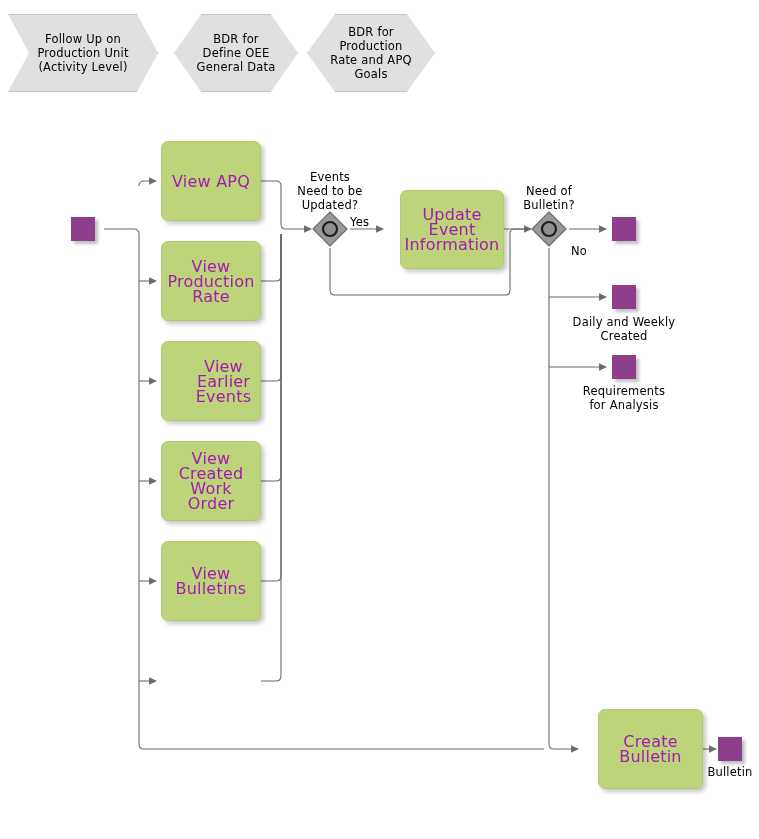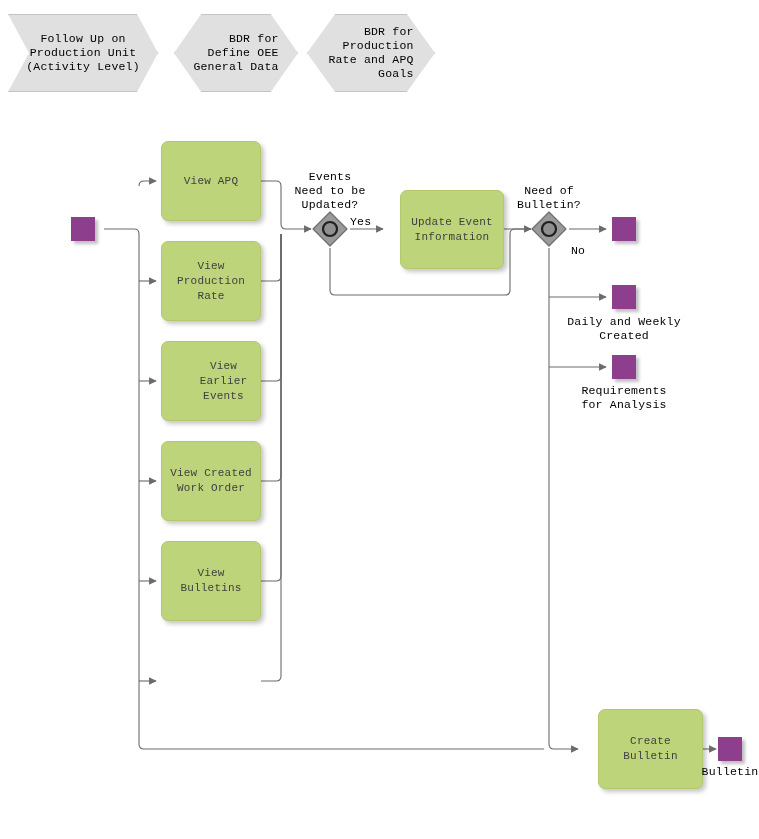--- a/index.html
+++ b/index.html
@@ -11,21 +11,20 @@
     font-family: "DejaVu Sans", sans-serif;
     width: 759px;
     height: 839px;
     overflow: hidden;
   }
   #canvas {
     position: relative;
     width: 759px;
     height: 676px;
     background: #ffffff;
-    font-family: Liberation Mono, monospace;
   }
   #wires {
     position: absolute;
     left: 0;
     top: 0;
     width: 759px;
     height: 839px;
     pointer-events: none;
   }
   .node {
@@ -46,36 +45,35 @@
     background: #e0e0e0;
     border: 1px solid #c4c4c4;
     filter: drop-shadow(3px 3px 2px rgba(0,0,0,0.22));
   }
   .chev {
     clip-path: polygon(0 0, 86% 0, 100% 50%, 86% 100%, 0 100%, 14% 50%);
     -webkit-clip-path: polygon(0 0, 86% 0, 100% 50%, 86% 100%, 0 100%, 14% 50%);
   }
   .hexn {
     clip-path: polygon(22% 0, 78% 0, 100% 50%, 78% 100%, 22% 100%, 0 50%);
-    text-align: right;
     -webkit-clip-path: polygon(22% 0, 78% 0, 100% 50%, 78% 100%, 22% 100%, 0 50%);
   }
   .chev span, .hexn span { display: block; padding: 0 6px; }
 
   
   .task {
     background: #bed47a;
     border: 1px solid #b2c96e;
     border-radius: 7px;
     display: flex;
     align-items: center;
     justify-content: center;
     text-align: center;
-    color: #404040;
-    font-size: 11px;
+    color: #a21caf;
+    font-size: 16px;
     line-height: 15px;
     letter-spacing: 0.2px;
     box-shadow: 3px 3px 4px rgba(0,0,0,0.22);
   }
   .task span { display: block; padding: 0 7px; }
 
   
   .dataobj {
     width: 24px;
     height: 24px;

